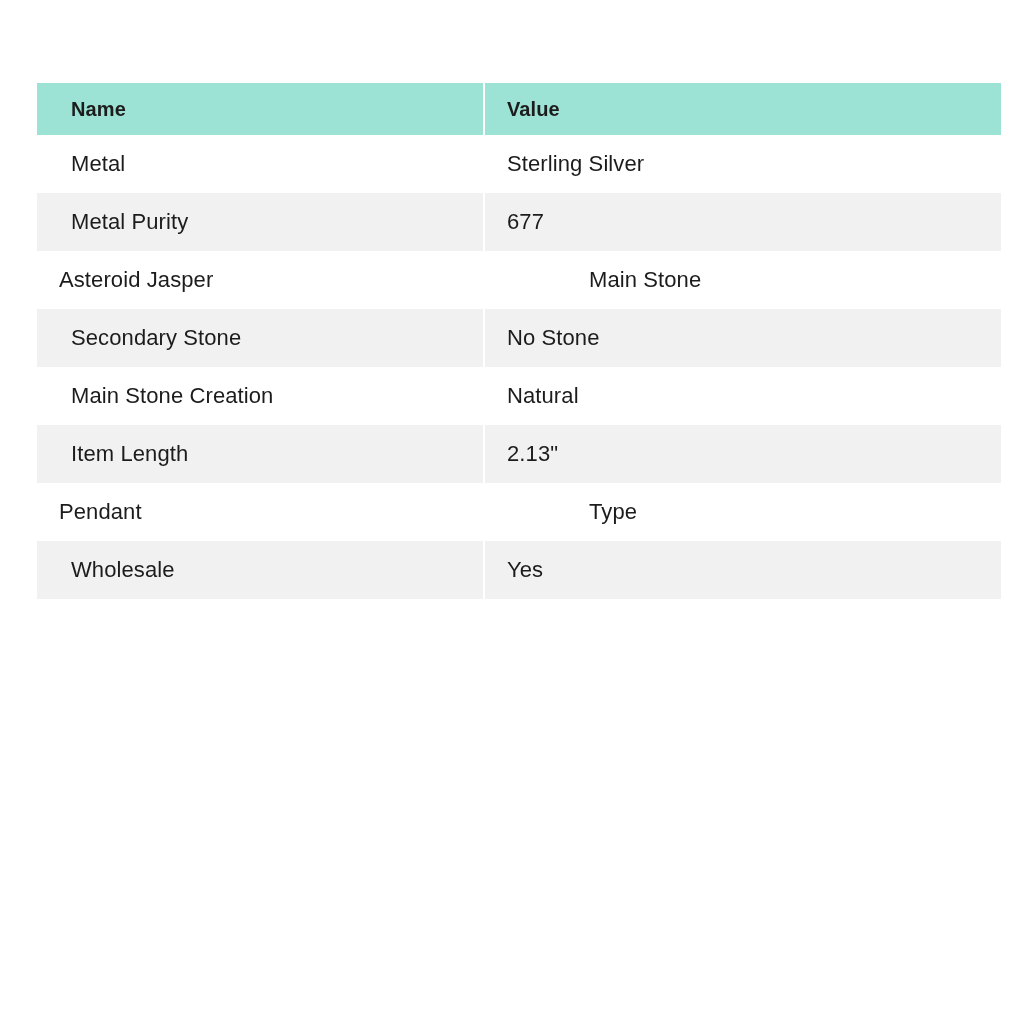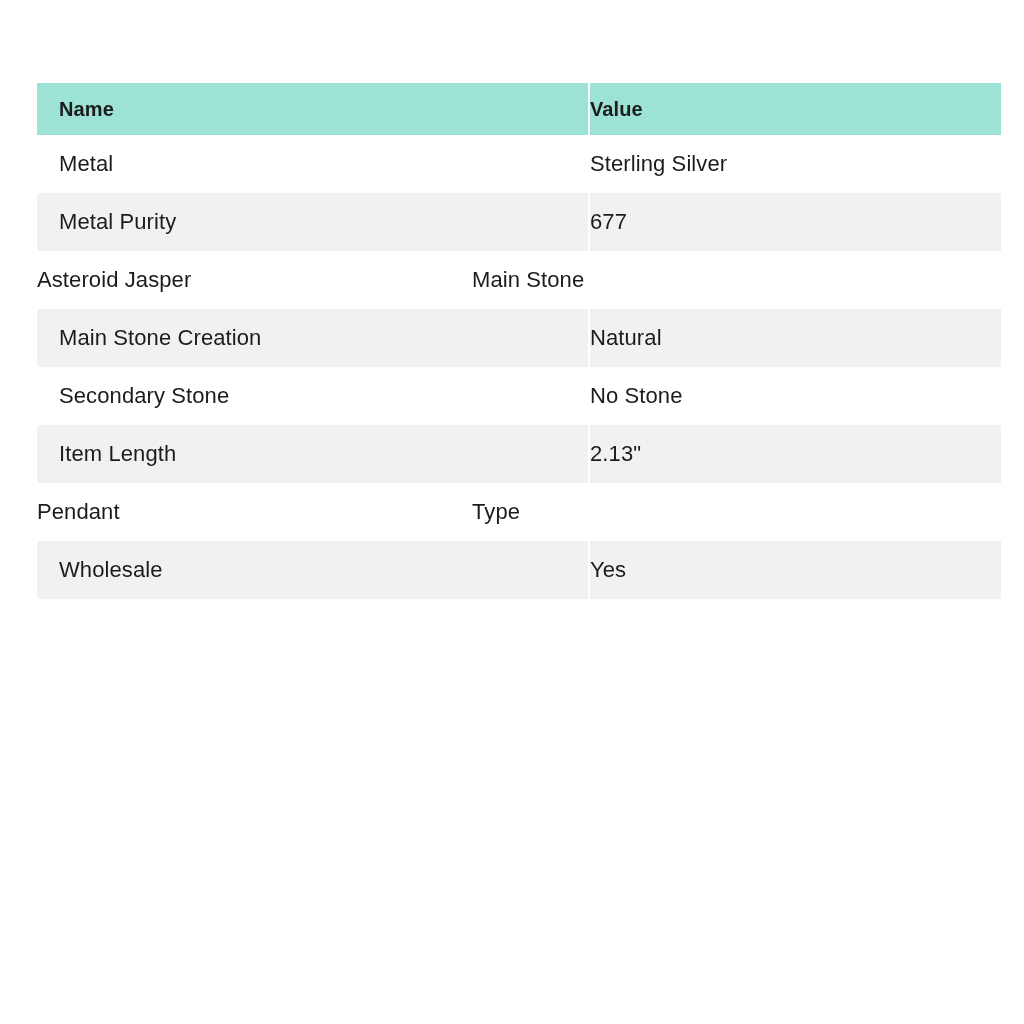--- a/index.html
+++ b/index.html
@@ -30,25 +30,26 @@
   .t-row.header {
     height: 52px;
   }
   .t-cell {
     display: flex;
     align-items: center;
     font-size: 22px;
     letter-spacing: 0.1px;
   }
   .t-cell.name {
-    width: 551px;
-    padding-left: 22px;
+    width: 446px;
+    padding-left: 34px;
   }
   .t-cell.value {
     flex: 1;
+    padding-left: 22px;
   }
   .t-row.header .t-cell {
     background: var(--header-bg);
     font-size: 20px;
     font-weight: 700;
   }
   
   .t-body .t-row:nth-child(even) .t-cell {
     background: var(--stripe-bg);
   }
@@ -69,26 +70,26 @@
     </div>
     <div class="t-row">
       <div class="t-cell name">Metal Purity</div>
       <div class="t-cell value">677</div>
     </div>
     <div class="t-row">
       <div class="t-cell value">Asteroid Jasper</div>
       <div class="t-cell name">Main Stone</div>
     </div>
     <div class="t-row">
+      <div class="t-cell name">Secondary Stone</div>
+      <div class="t-cell value">No Stone</div>
+    </div>
+    <div class="t-row">
       <div class="t-cell name">Main Stone Creation</div>
       <div class="t-cell value">Natural</div>
-    </div>
-    <div class="t-row">
-      <div class="t-cell name">Secondary Stone</div>
-      <div class="t-cell value">No Stone</div>
     </div>
     <div class="t-row">
       <div class="t-cell name">Item Length</div>
       <div class="t-cell value">2.13"</div>
     </div>
     <div class="t-row">
       <div class="t-cell value">Pendant</div>
       <div class="t-cell name">Type</div>
     </div>
     <div class="t-row">

